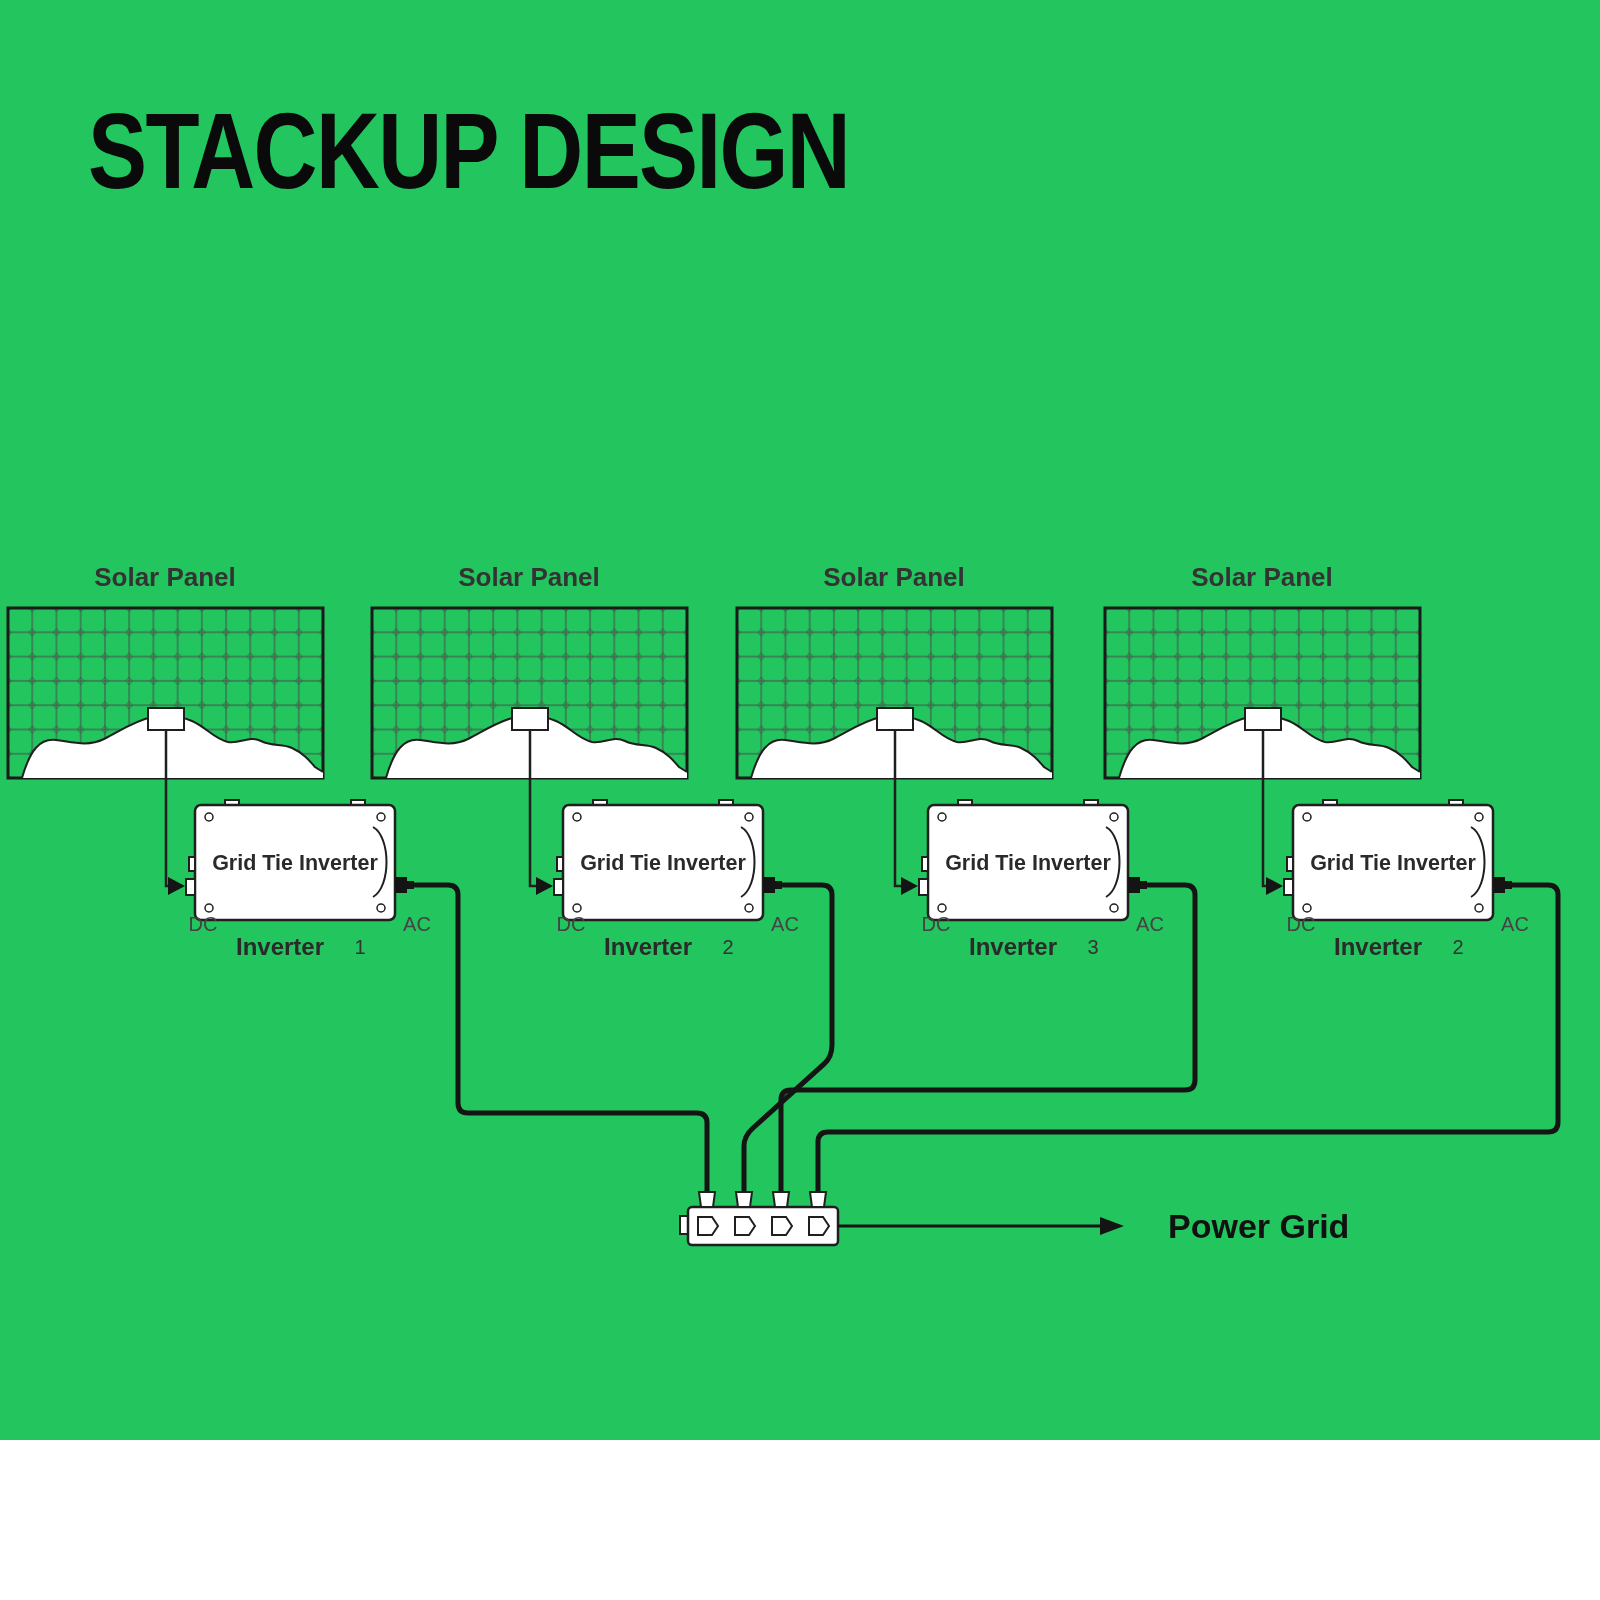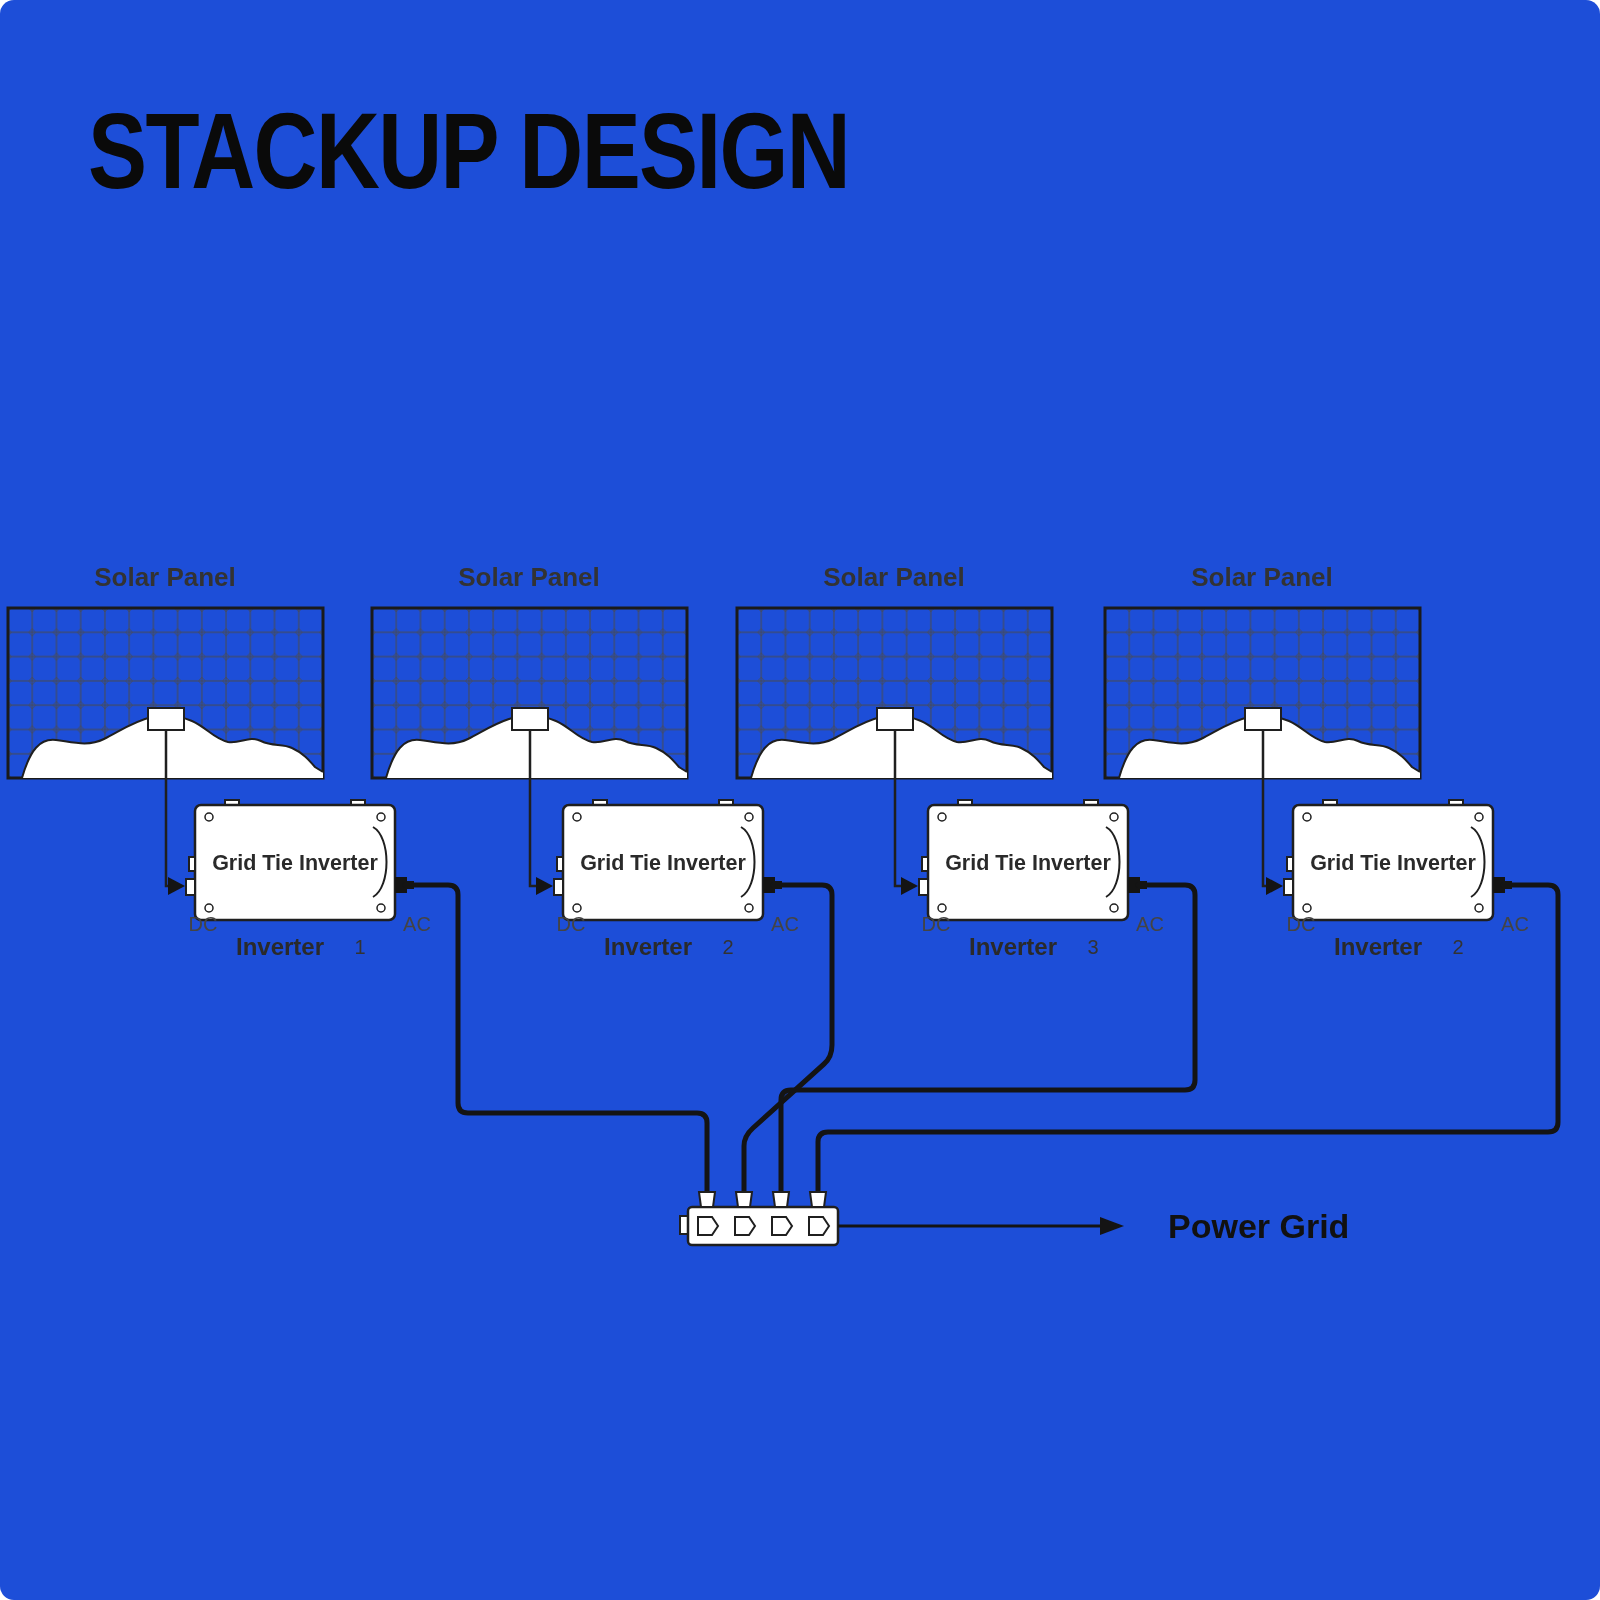--- a/index.html
+++ b/index.html
@@ -1,17 +1,17 @@
 <!DOCTYPE html>
 <html><head>
 <meta charset="utf-8">
 <style>
   html,body{margin:0;padding:0;background:#ffffff;}
-  .page{position:relative;width:1600px;height:1600px;background:#1d4ed8;overflow:hidden;
-        font-family:"Liberation Sans", sans-serif;border-radius:14px;}
+  .page{position:relative;width:1600px;height:1440px;background:#22c55e;overflow:hidden;
+        font-family:"Liberation Sans", sans-serif;}
   svg{display:block;}
   text{font-family:"Liberation Sans", sans-serif;}
   .title-text{font-weight:900;letter-spacing:-2px;fill:#0a0a0a;}
   .panel-label{font-size:26px;font-weight:bold;fill:#333;}
   .inv-box-label{font-size:21.5px;font-weight:bold;fill:#2a2a2a;}
   .dcac-label{font-size:20px;font-weight:500;fill:#444;}
   .inv-name{font-size:24px;font-weight:bold;fill:#2a2a2a;}
   .inv-num{font-size:20px;font-weight:400;fill:#333;}
   .out-label{font-size:34px;font-weight:bold;fill:#111;}
   .thin{stroke:#1f1f1f;stroke-width:2.5;fill:none;}

